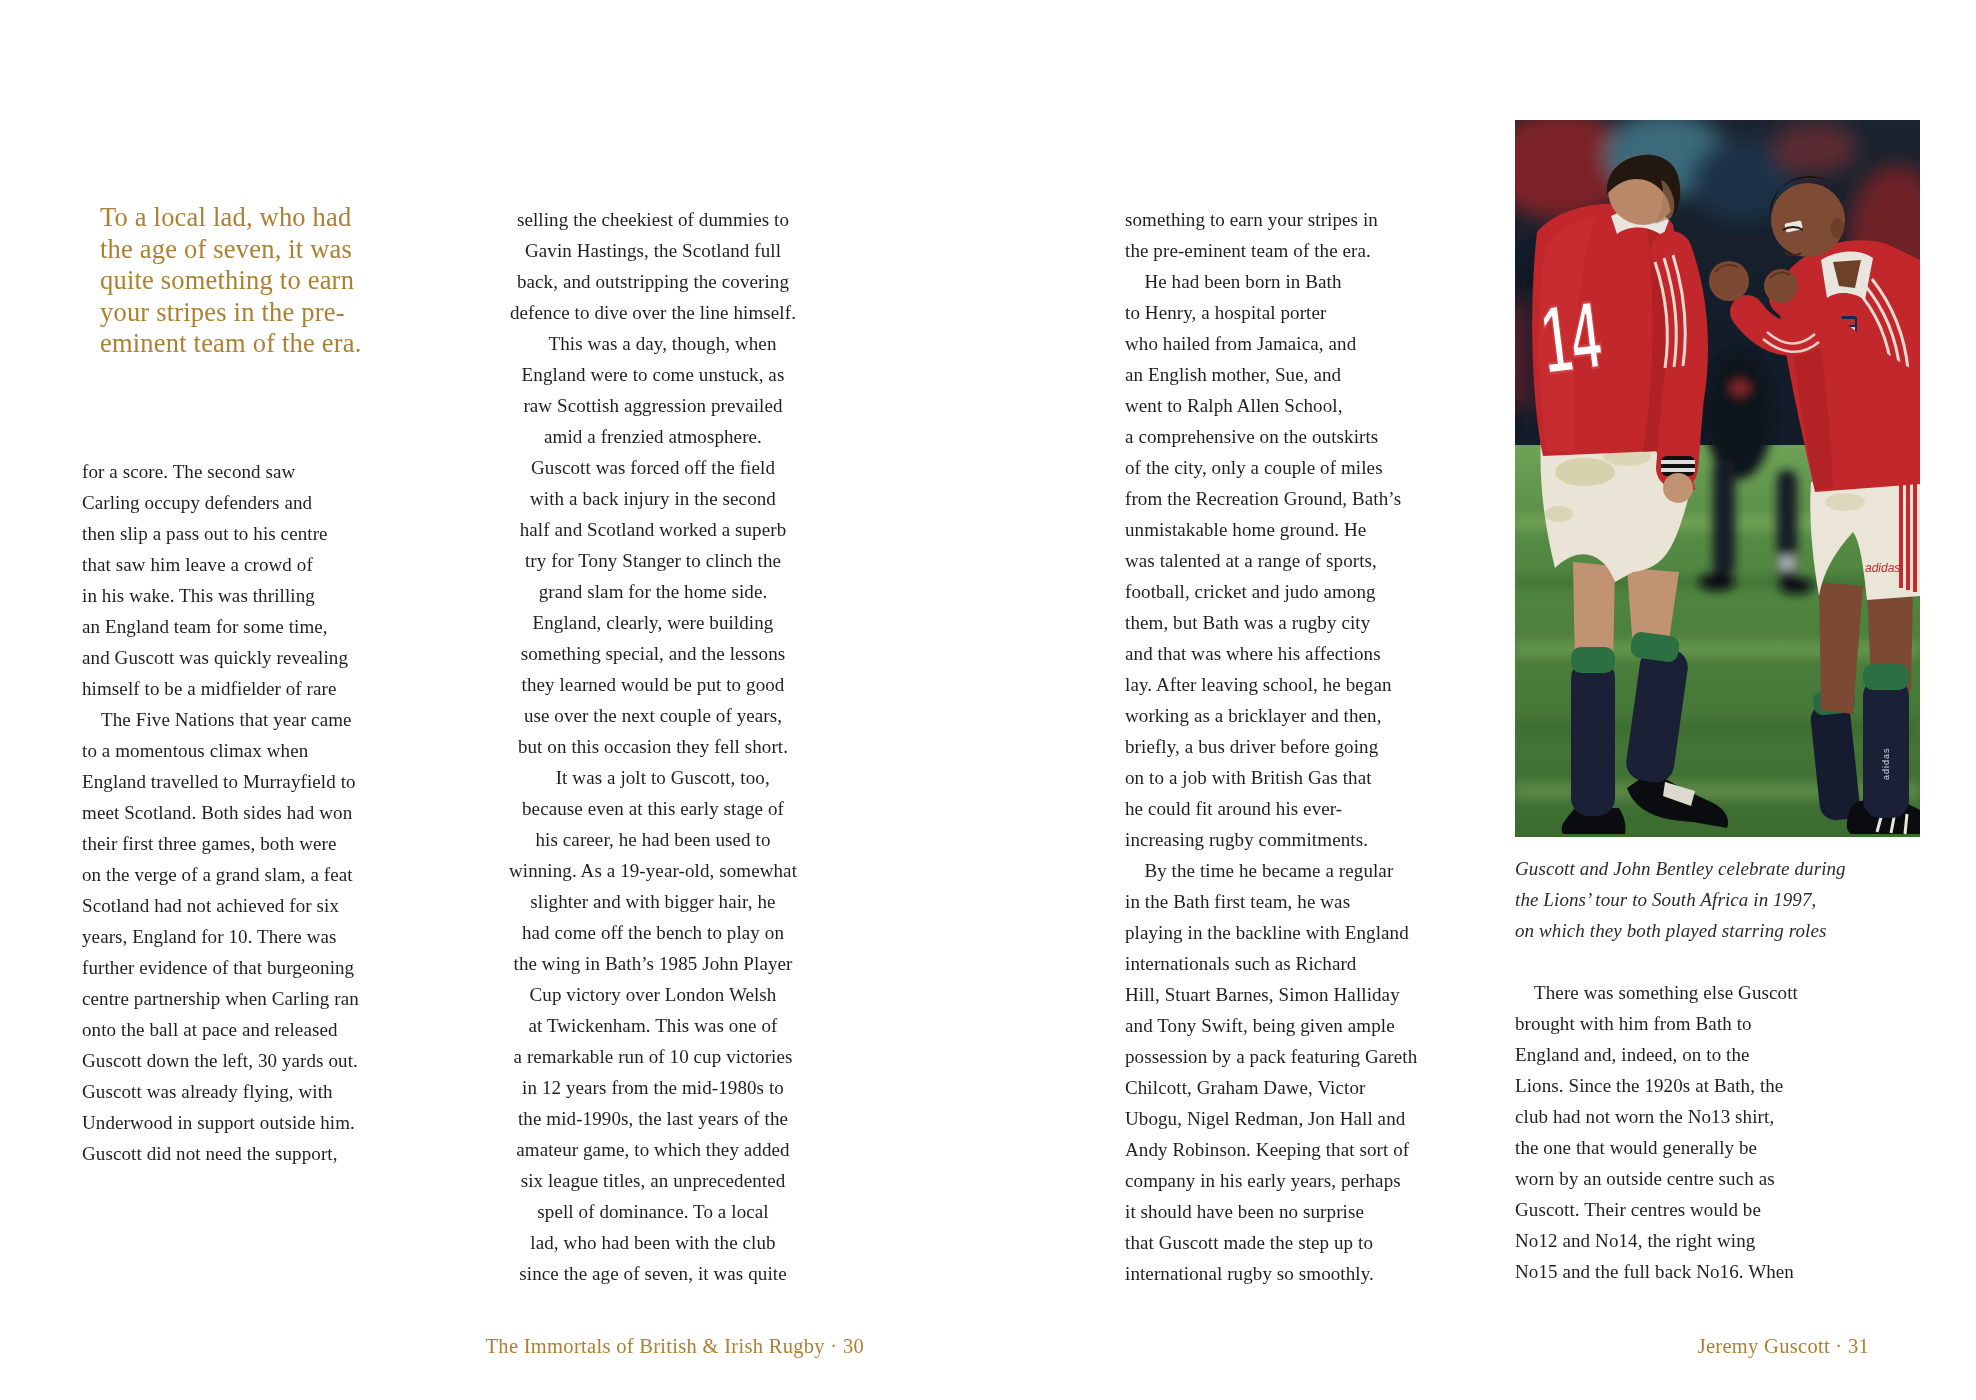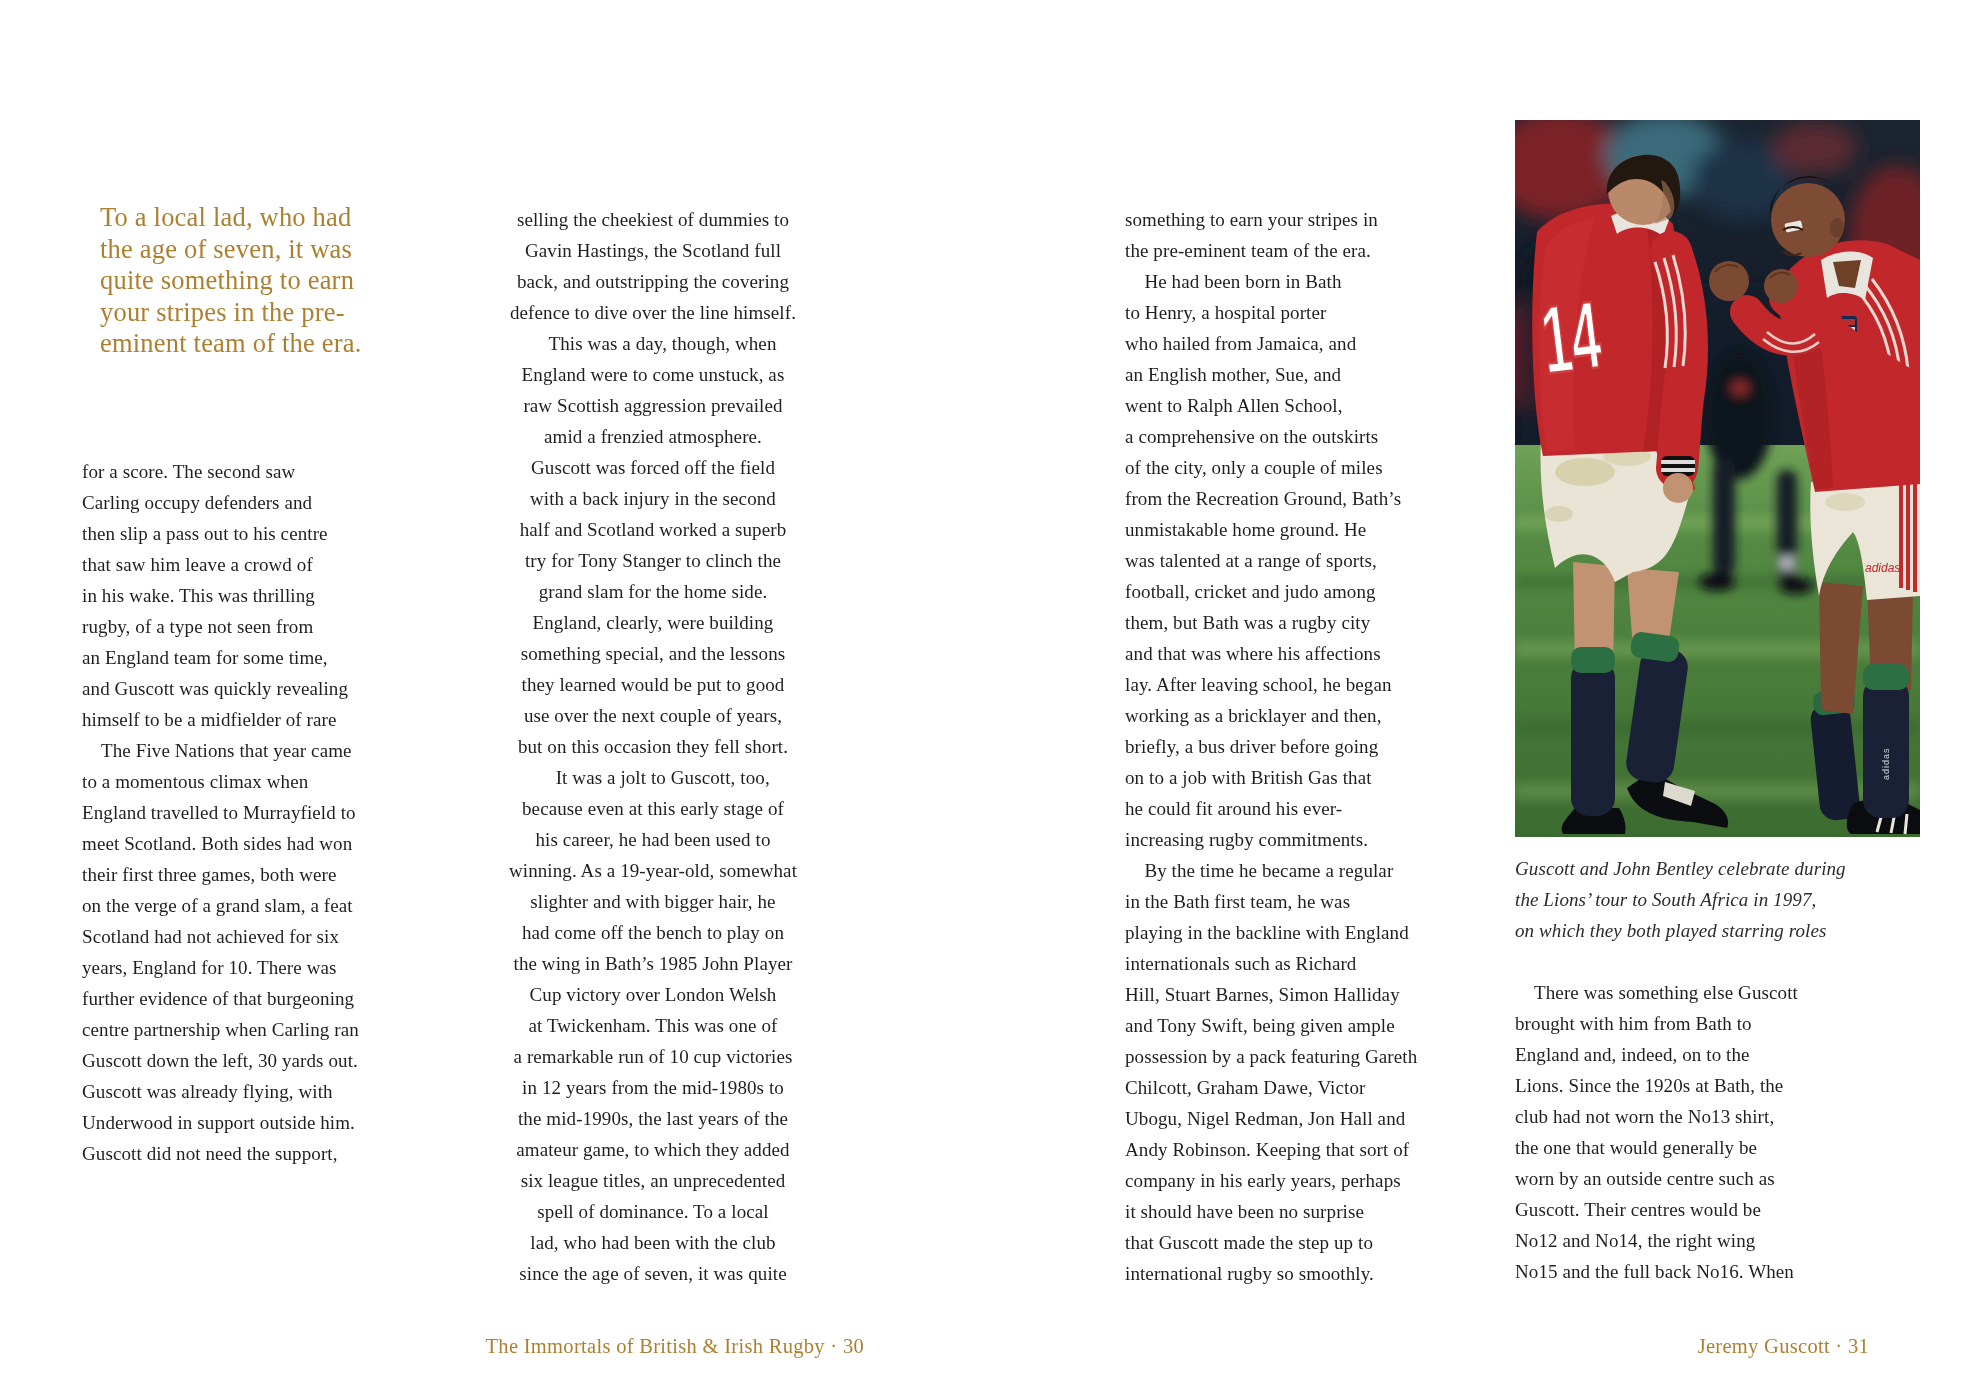--- a/index.html
+++ b/index.html
@@ -38,34 +38,34 @@
     <div class="line">your stripes in the pre-</div>
     <div class="line">eminent team of the era.</div>
   </div>
 
 <div class="abs col" style="left:82px;top:456px;width:372px;">
     <div class="line">for a score. The second saw</div>
     <div class="line">Carling occupy defenders and</div>
     <div class="line">then slip a pass out to his centre</div>
     <div class="line">that saw him leave a crowd of</div>
     <div class="line">in his wake. This was thrilling</div>
-    <div class="line">rugby, of a type not seen from</div>
     <div class="line">an England team for some time,</div>
     <div class="line">and Guscott was quickly revealing</div>
     <div class="line">himself to be a midfielder of rare</div>
     <div class="line">    The Five Nations that year came</div>
     <div class="line">to a momentous climax when</div>
     <div class="line">England travelled to Murrayfield to</div>
     <div class="line">meet Scotland. Both sides had won</div>
     <div class="line">their first three games, both were</div>
     <div class="line">on the verge of a grand slam, a feat</div>
     <div class="line">Scotland had not achieved for six</div>
     <div class="line">years, England for 10. There was</div>
     <div class="line">further evidence of that burgeoning</div>
     <div class="line">centre partnership when Carling ran</div>
+    <div class="line">onto the ball at pace and released</div>
     <div class="line">Guscott down the left, 30 yards out.</div>
     <div class="line">Guscott was already flying, with</div>
     <div class="line">Underwood in support outside him.</div>
     <div class="line">Guscott did not need the support,</div>
   </div>
 
 <div class="abs col" style="left:488px;top:204px;width:330px;text-align:center;">
     <div class="line">selling the cheekiest of dummies to</div>
     <div class="line">Gavin Hastings, the Scotland full</div>
     <div class="line">back, and outstripping the covering</div>

